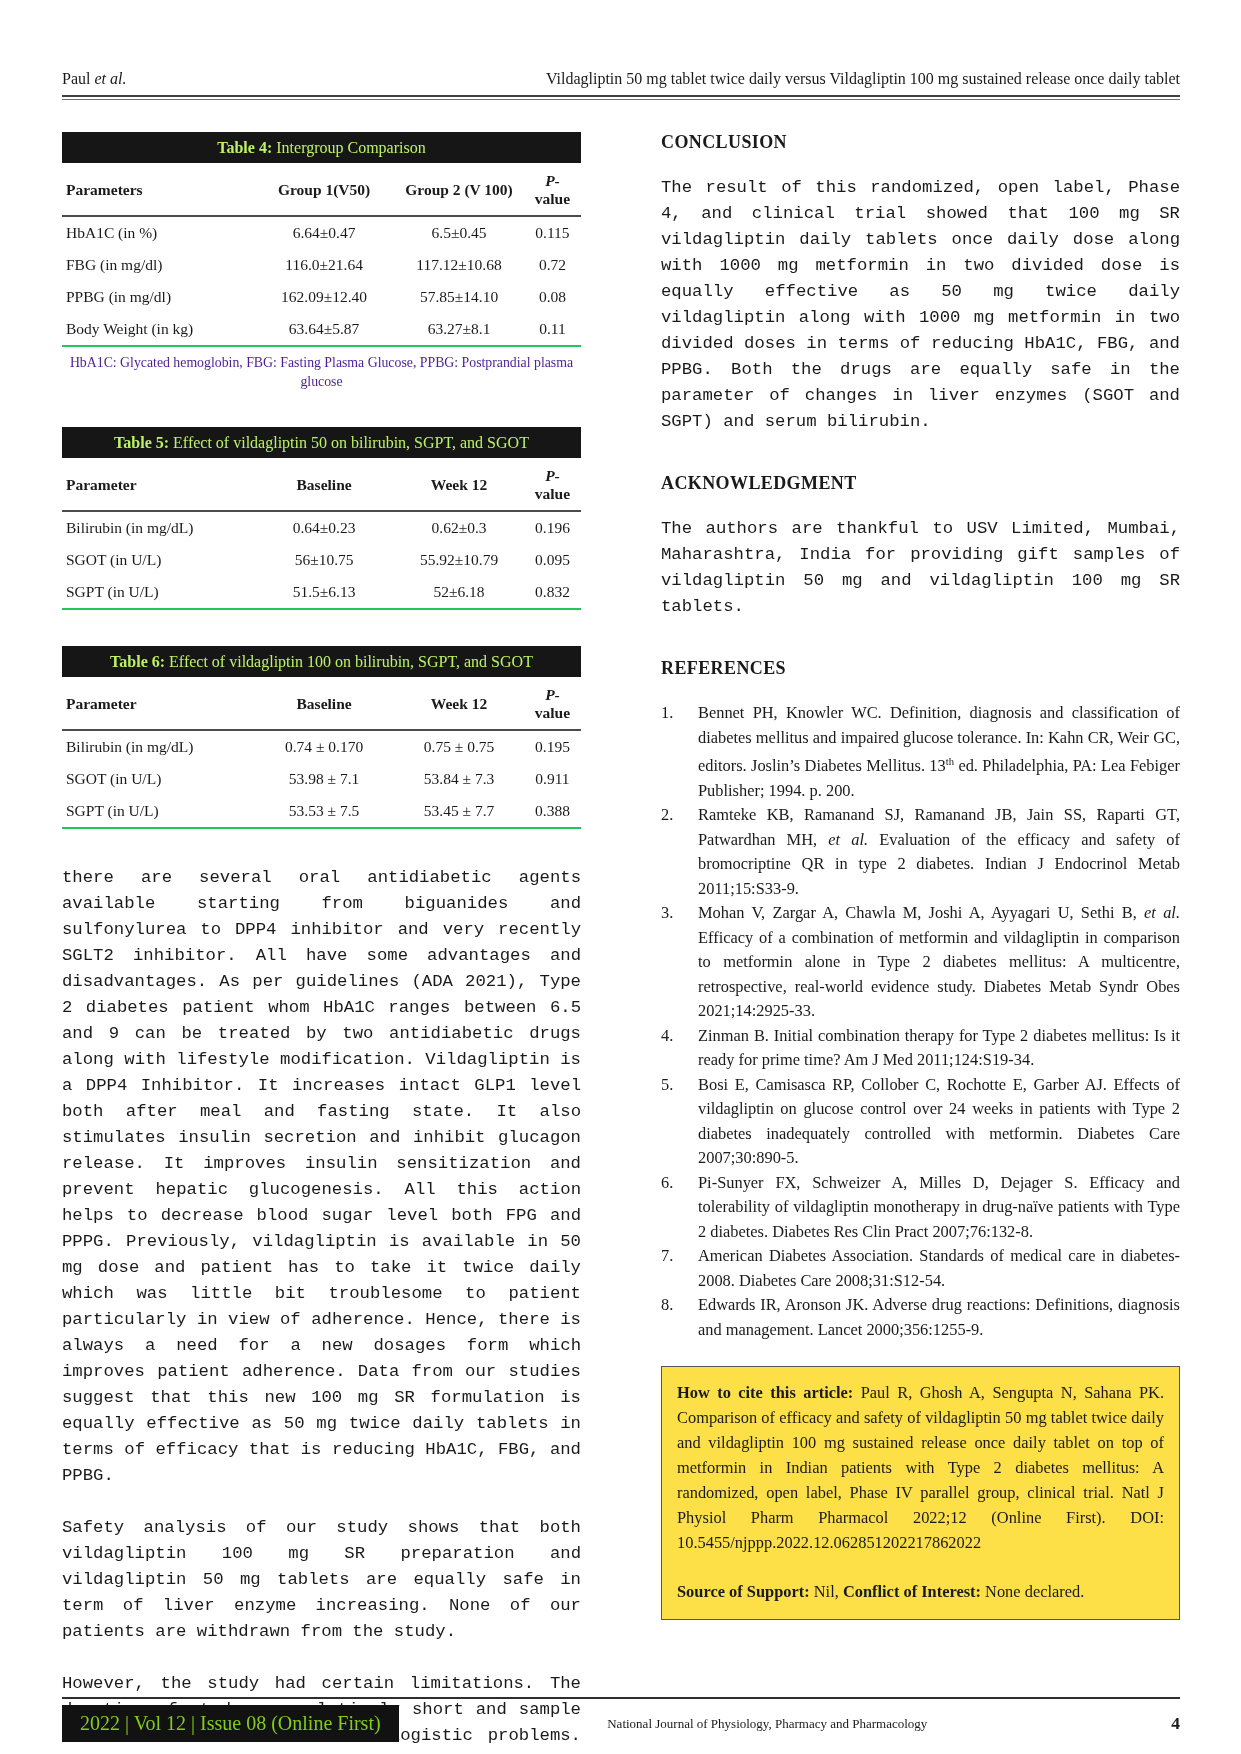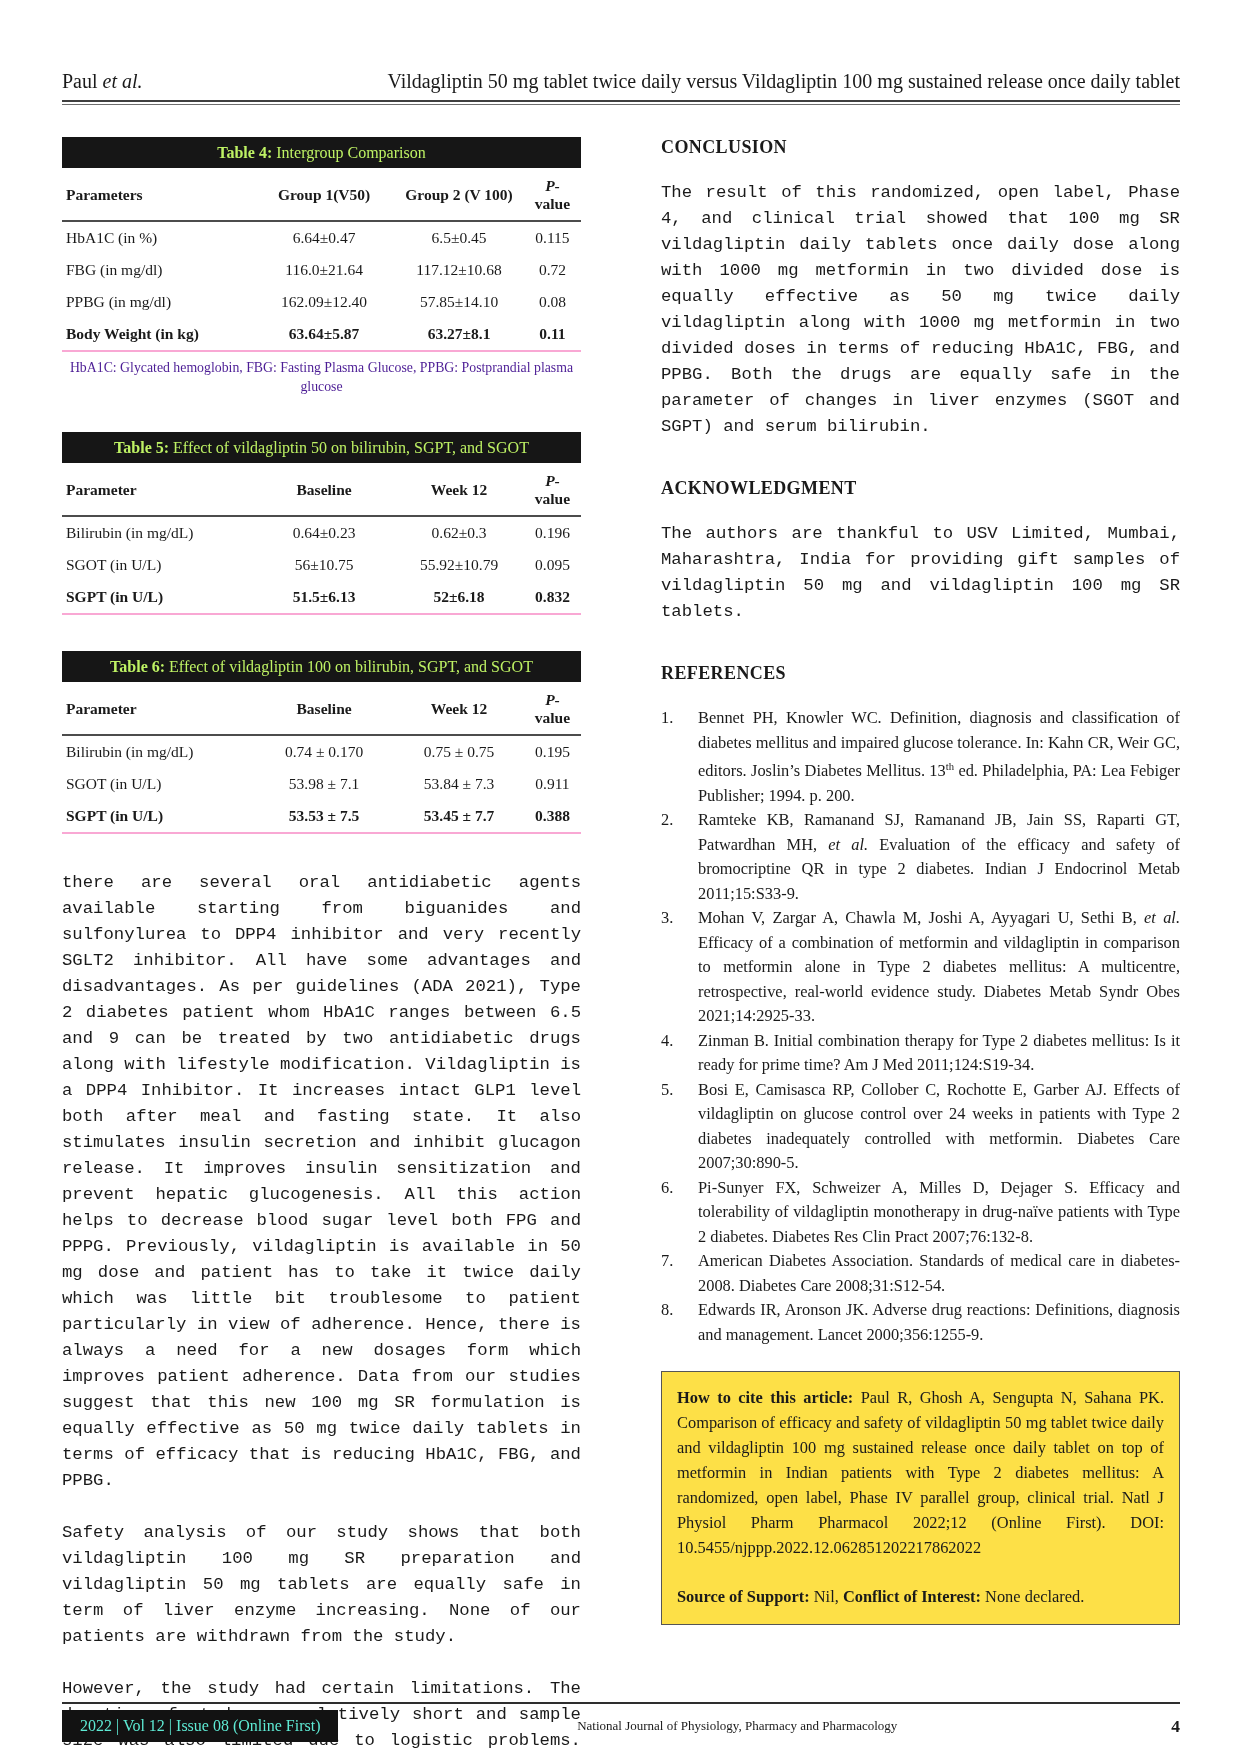--- a/index.html
+++ b/index.html
@@ -8,39 +8,39 @@
     width:1241px; height:1754px;
     margin:0 auto;
     background:#ffffff;
     font-family:"Liberation Serif", serif;
     color:#1a1a1a;
     box-sizing:border-box;
     padding:70px 61px 0 62px;
     overflow:hidden;
   }
   
-  .page-header { display:flex; justify-content:space-between; align-items:baseline; font-size:20px; }
+  .page-header { display:flex; justify-content:space-between; align-items:baseline; font-size:16px; }
   .running-authors { white-space:nowrap; }
   .running-title { white-space:nowrap; }
   .header-rule { margin-top:7px; height:2px; border-top:2px solid #3f3f3f; border-bottom:1px solid #6e6e6e; }
   
   .columns { display:flex; gap:80px; margin-top:32px; }
   .col { width:519px; }
   
   .table-block { margin-bottom:36px; }
   .table-title {
     background:#161616; color:#bef264; text-align:center;
     font-size:16px; padding:5px 10px; line-height:21px;
   }
   .table-title b { font-weight:bold; }
   table.data-table { width:100%; border-collapse:collapse; font-size:15.5px; margin-top:2px; }
   table.data-table th, table.data-table td { padding:7px 4px; text-align:center; font-weight:normal; }
   table.data-table th { font-weight:bold; border-bottom:2px solid #4c4c4c; }
   table.data-table .c-left { text-align:left; }
-  table.data-table tbody tr:last-child td { border-bottom:2px solid #f9a8d4;font-weight:bold; }
+  table.data-table tbody tr:last-child td { border-bottom:2px solid #22c55e; }
   .table-footnote { font-size:13.8px; line-height:19px; margin-top:6px; color:#4c1d95;text-align:center; }
   
   .body-text { font-size:17.3px; line-height:26px; text-align:justify; margin:0 0 26px 0;font-family:Liberation Mono, monospace; }
   .section-heading { font-size:18px; font-weight:bold; letter-spacing:0.4px; margin:0 0 22px 0; }
   .section-gap { margin-top:38px; }
   
   .references-list { margin:0; padding:0; list-style:none; }
   .references-list li { display:flex; font-size:16.4px; line-height:24.5px; margin:0; }
   .ref-num { width:37px; flex-shrink:0; }
   .ref-text { flex:1; text-align:justify; }
@@ -49,21 +49,21 @@
   .cite-box {
     margin-top:24px; background:#fde047; border:1px solid #555555;
     padding:13px 15px 15px 15px; font-size:16.4px; line-height:25px;
   }
   .cite-box p { margin:0; }
   .cite-box .cite-main { text-align:justify; margin-bottom:24px; }
   
   .page-footer { position:absolute; left:62px; right:61px; bottom:12px; }
   .footer-rule { border-top:2px solid #2e2e2e; }
   .footer-row { display:flex; align-items:center; margin-top:6px; }
-  .issue-box { background:#121212; color:#5eead4; font-size:16px; padding:7px 18px; white-space:nowrap; }
+  .issue-box { background:#121212; color:#84cc16; font-size:20px; padding:7px 18px; white-space:nowrap; }
   .journal-name { flex:1; text-align:center; font-weight:normal; font-size:13px; }
   .page-number { font-weight:bold; font-size:17.5px; width:44px; text-align:right; }
 </style>
 </head>
 <body>
 
 <div class="page">
 
   <header class="page-header">
     <div class="running-authors">

